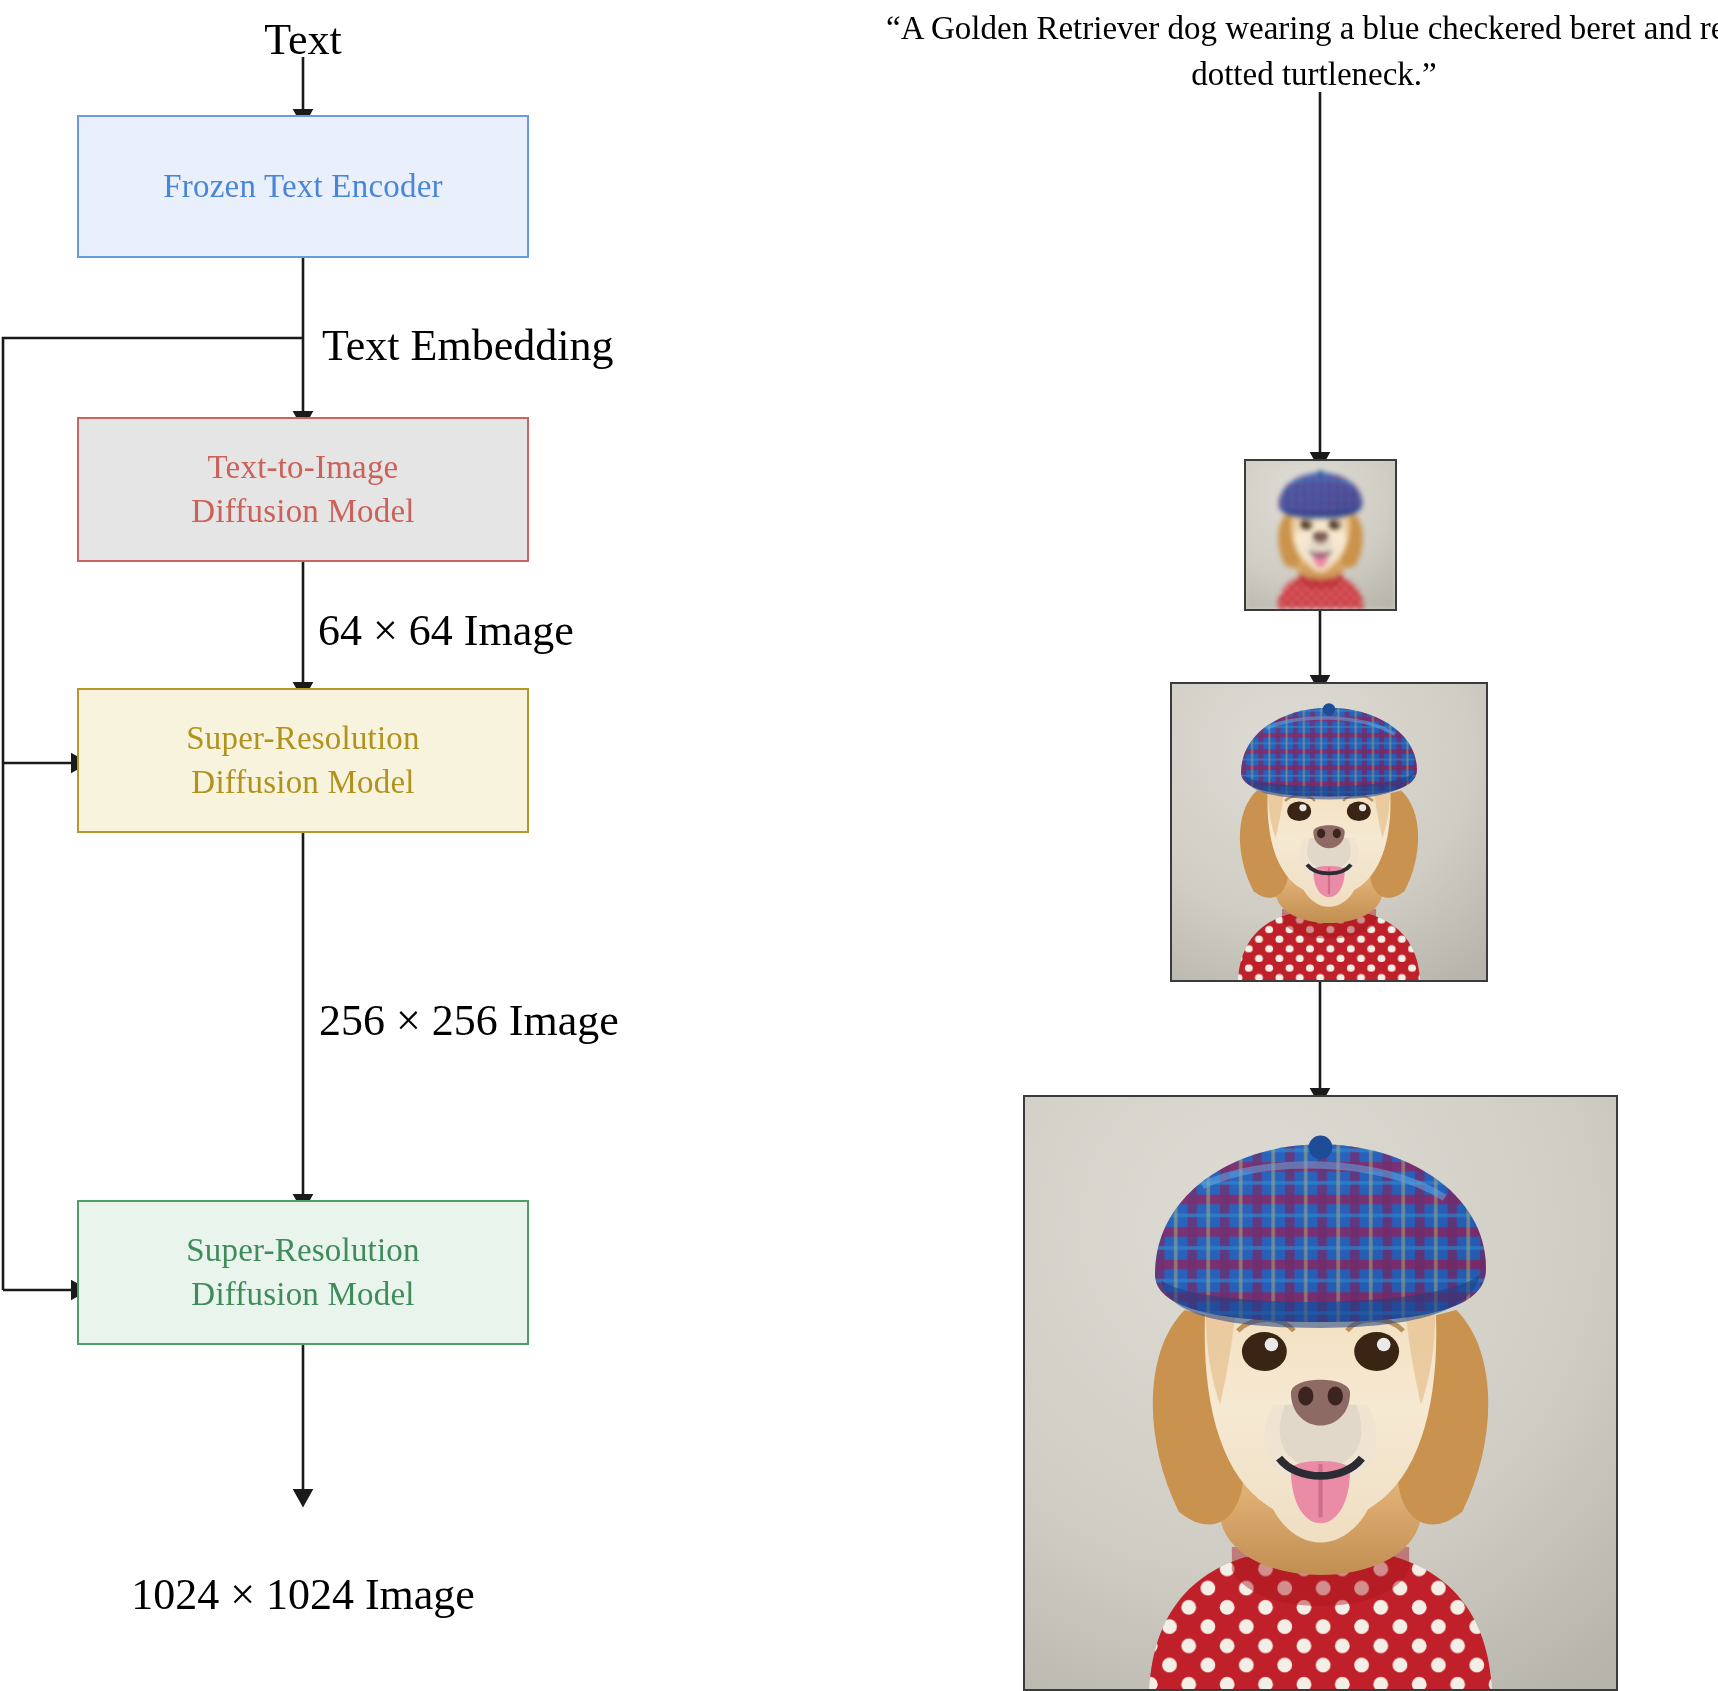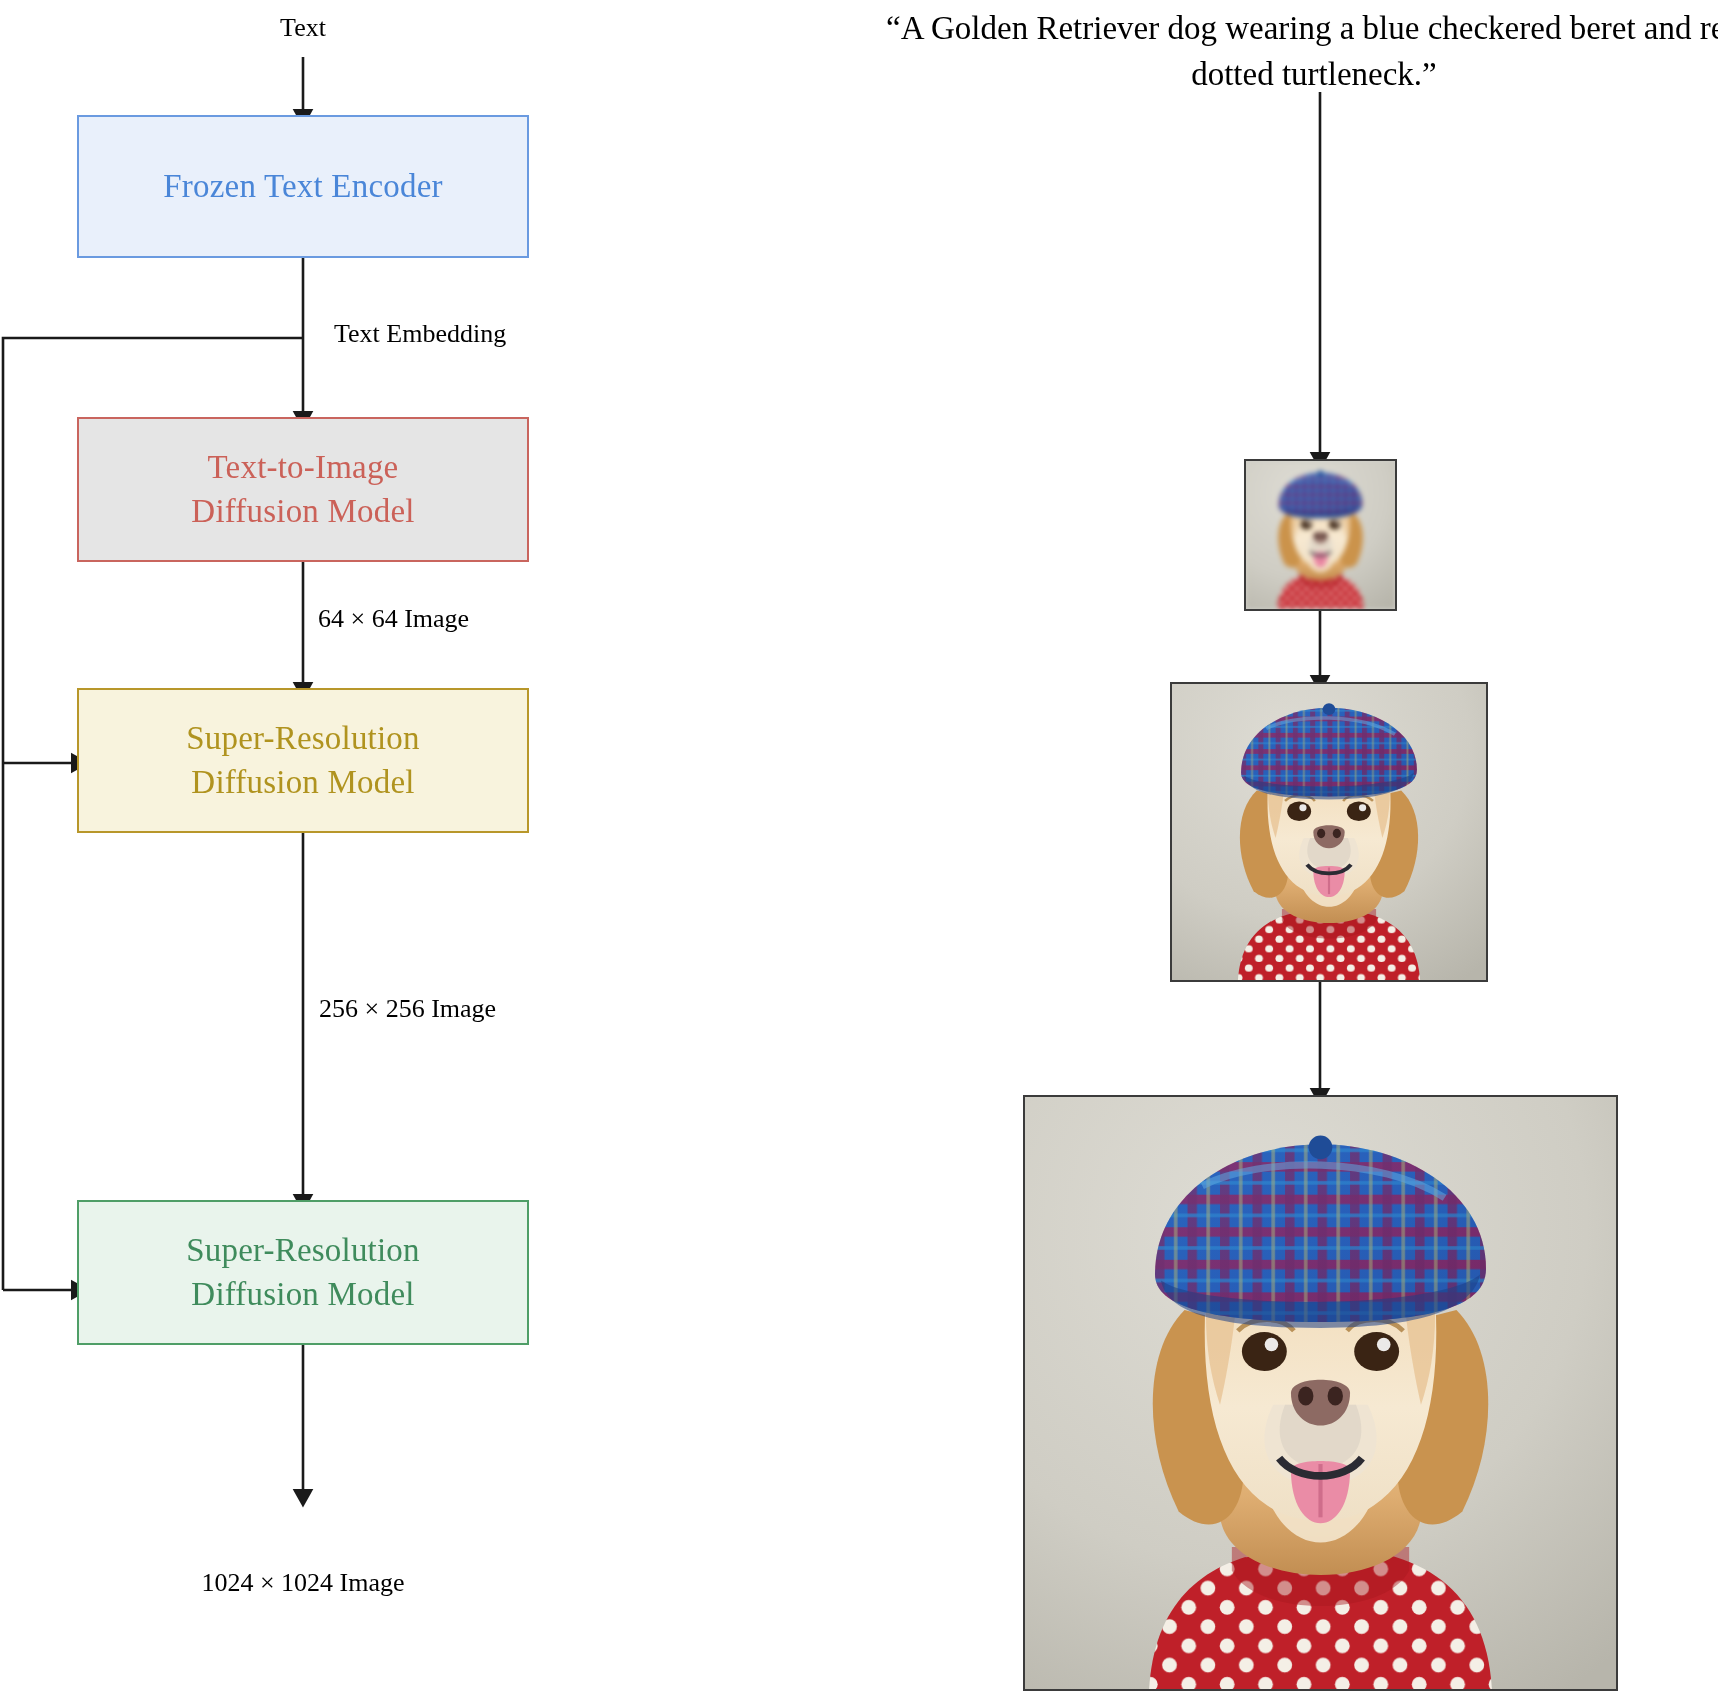--- a/index.html
+++ b/index.html
@@ -37,21 +37,21 @@
   .flow-box .line2 { display: block; }
 
   .box-blue   { background: #e9f0fb; border-color: #6a9ae0; color: #4a86d8; }
   .box-red    { background: #e5e5e5; border-color: #c9655e; color: #cb6158; }
   .box-yellow { background: #f8f3dd; border-color: #b8972a; color: #b0931f; }
   .box-green  { background: #e9f4ec; border-color: #4f9e67; color: #3f8b5c; }
 
   
   .label {
     position: absolute;
-    font-size: 26px;
+    font-size: 44px;
     color: #000;
     white-space: nowrap;
     line-height: 1.25;
   }
   .label.center { transform: translateX(-50%); }
 
   .prompt {
     position: absolute;
     font-size: 33px;
     color: #000;
@@ -124,21 +124,21 @@
       <path d="M3,763 L3,1290"></path>
     </g>
   </svg>
 
   <div class="label center" style="left:303px; top:12px;">Text</div>
 
   <div class="flow-box box-blue" style="left:77px; top:115px; width:452px; height:143px;">
     <span>Frozen Text Encoder</span>
   </div>
 
-  <div class="label" style="left:334px; top:318px;">Text Embedding</div>
+  <div class="label" style="left:322px; top:318px;">Text Embedding</div>
 
   <div class="flow-box box-red" style="left:77px; top:417px; width:452px; height:145px;">
     <span>Text-to-Image</span>
     <span class="line2">Diffusion Model</span>
   </div>
 
   <div class="label" style="left:318px; top:603px;">64 × 64 Image</div>
 
   <div class="flow-box box-yellow" style="left:77px; top:688px; width:452px; height:145px;">
     <span>Super-Resolution</span>

